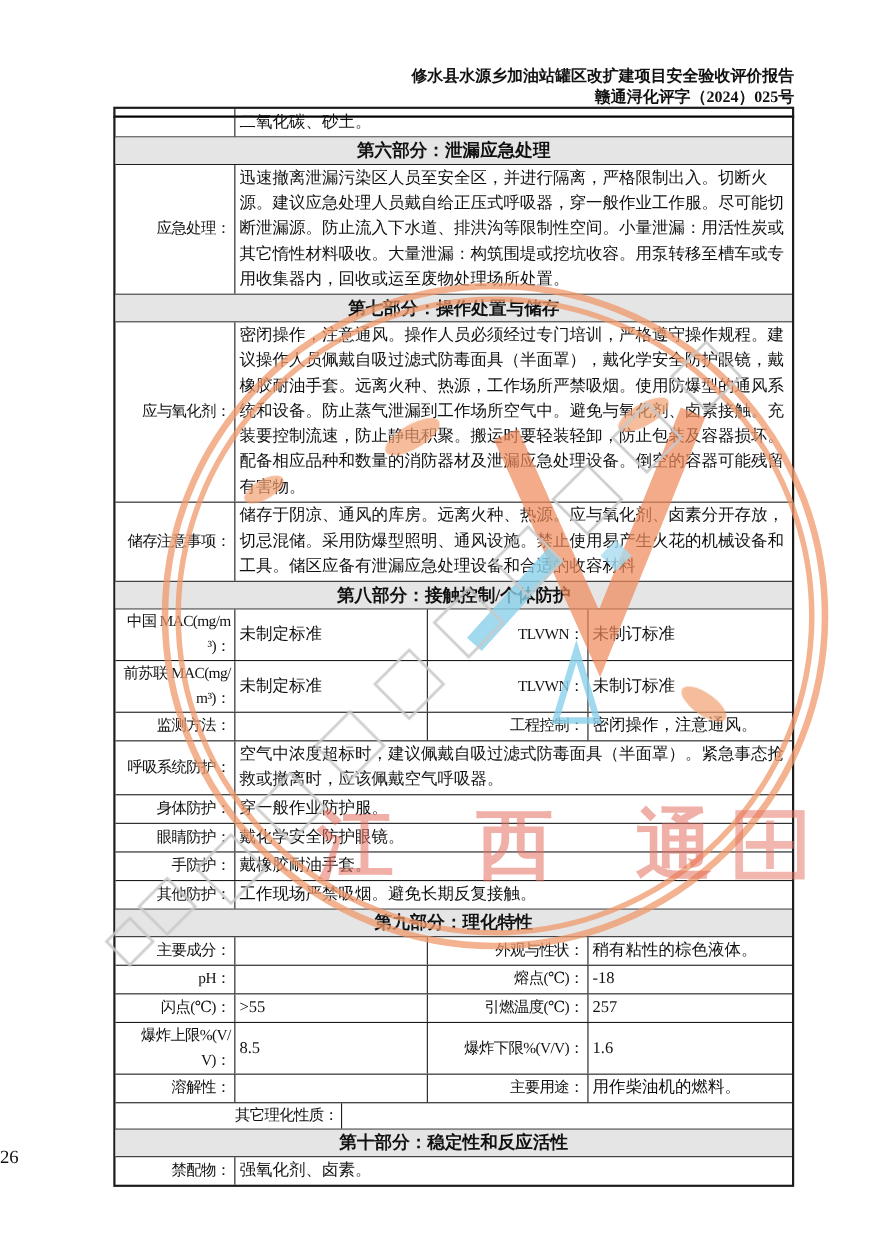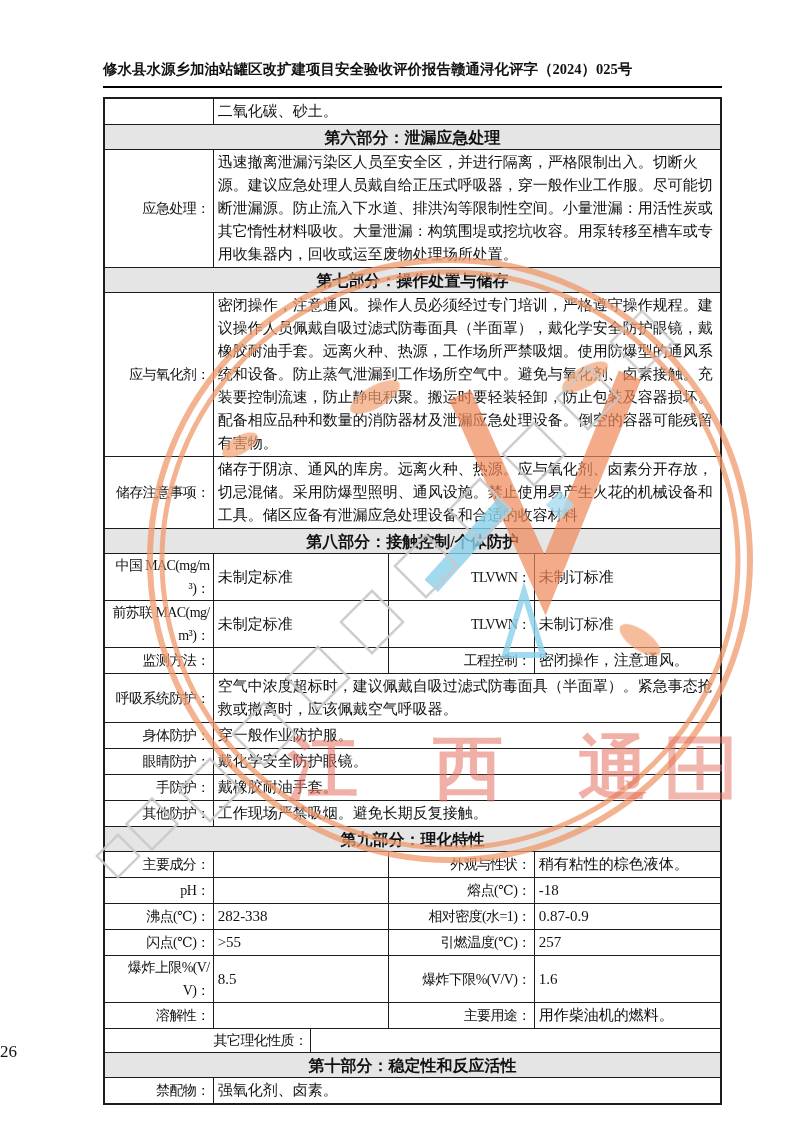--- a/index.html
+++ b/index.html
@@ -5,23 +5,23 @@
   html,body{margin:0;padding:0;background:#888;}
   .page{
     position:relative; width:793px; height:1122px; margin:0 auto;
     background:#ffffff; overflow:hidden;
     font-family:"Liberation Serif","DejaVu Serif",serif;
     color:#111;
   }
   
   .hdr{
     position:absolute; left:103px; top:60px; width:619px;
-    display:flex; justify-content:flex-start; align-items:flex-end;
+    display:flex; justify-content:flex-end; align-items:flex-end;
     font-size:14.5px; font-weight:bold;
-    padding-bottom:7px; border-bottom:2.5px solid #000;
+    padding-bottom:7px; border-bottom:2.5px solid #000;flex-direction:column;
   }
   
   .tbl{
     position:absolute; left:103px; top:97px; width:619px;
     border:2px solid #1c1c1c; box-sizing:border-box;
     font-size:15px; line-height:23px;
   }
   .row{display:flex; min-height:23px; border-top:1.5px solid #1c1c1c;}
   .row:first-child{border-top:none;}
   .cell{
@@ -132,26 +132,20 @@
         <div class="cell lab c17">主要成分：</div>
         <div class="cell val c29"></div>
         <div class="cell lab c24">外观与性状：</div>
         <div class="cell val cfx">稍有粘性的棕色液体。</div>
       </div>
       <div class="row">
         <div class="cell lab c17">pH：</div>
         <div class="cell val c29"></div>
         <div class="cell lab c24">熔点(℃)：</div>
         <div class="cell val cfx">-18</div>
-      </div>
-      <div class="row">
-        <div class="cell lab c17">沸点(℃)：</div>
-        <div class="cell val c29">282-338</div>
-        <div class="cell lab c24">相对密度(水=1)：</div>
-        <div class="cell val cfx">0.87-0.9</div>
       </div>
       <div class="row">
         <div class="cell lab c17">闪点(℃)：</div>
         <div class="cell val c29">&gt;55</div>
         <div class="cell lab c24">引燃温度(℃)：</div>
         <div class="cell val cfx">257</div>
       </div>
       <div class="row">
         <div class="cell lab c17">爆炸上限%(V/V)：</div>
         <div class="cell val c29">8.5</div>

